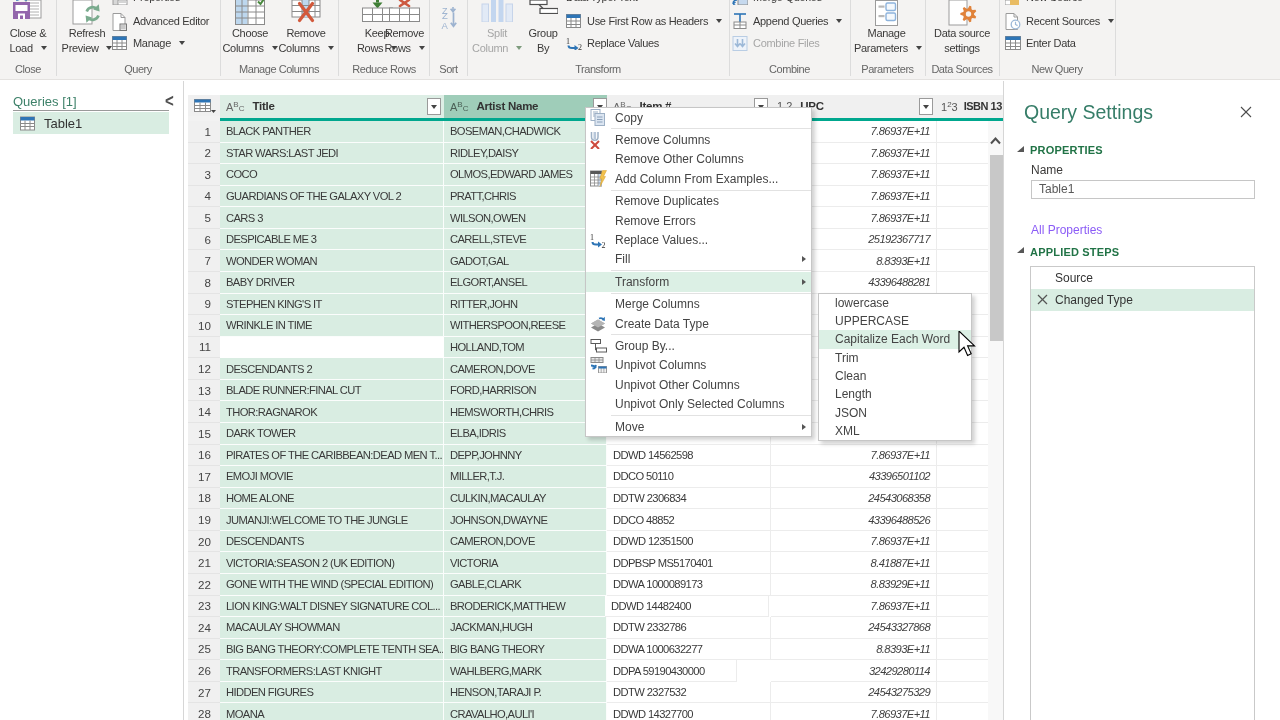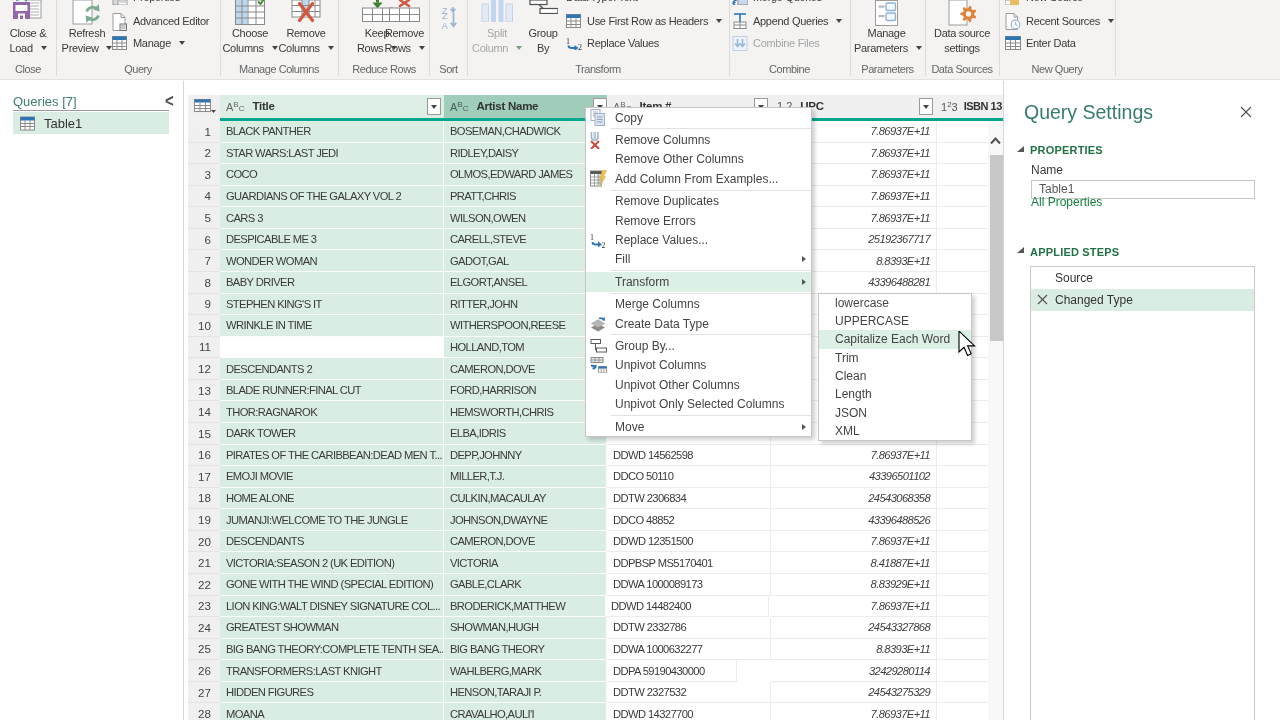--- a/index.html
+++ b/index.html
@@ -68,21 +68,21 @@
 
 #rightpanel { position:absolute; left:1003px; top:81px; width:277px; height:639px; background:#fff;
   border-left:1px solid #d6d6d6; }
 #qstitle { position:absolute; left:1024px; top:101px; font-size:19.5px; font-weight:400; color:#367d68; }
 #qsx { position:absolute; left:1240px; top:104px; }
 .tri { position:absolute; width:0; height:0; border-left:7px solid transparent; border-bottom:6px solid #575757; }
 .sechdr { position:absolute; left:1030px; font-size:11px; font-weight:700; color:#217346; letter-spacing:0.2px; }
 #namelbl { position:absolute; left:1031px; top:163px; font-size:12px; color:#3b3a39; }
 #nameinput { position:absolute; left:1031px; top:180px; width:224px; height:19px; background:#fff;
   border:1px solid #c6c6c6; font-size:12px; color:#595959; line-height:17px; padding-left:7px; }
-#allprops { position:absolute; left:1031px; top:195px; font-size:12px; color:#15803d; }
+#allprops { position:absolute; left:1031px; top:223px; font-size:12px; color:#8b5cf6; }
 #stepsbox { position:absolute; left:1030px; top:266px; width:225px; height:455px; background:#fff;
   border:1px solid #c9c9c9; }
 .steprow { position:absolute; left:1031px; width:223px; height:22px; display:flex; align-items:center;
   font-size:12px; color:#333; }
 
 
 #cmenu { position:absolute; left:585px; top:107px; width:227px; background:#fff;
   border:1px solid #c6c6c6; box-shadow:3px 3px 4px rgba(0,0,0,0.18); z-index:50; }
 .mitem { position:relative; height:19.4px; display:flex; align-items:center; font-size:12px; color:#444; }
 .mitem.hil { background:#dcf0e5; }
@@ -428,21 +428,21 @@
   <div class="glabel" style="left:339px; width:90px">Reduce Rows</div>
   <div class="glabel" style="left:430px; width:37px">Sort</div>
   <div class="glabel" style="left:468px; width:260px">Transform</div>
   <div class="glabel" style="left:730px; width:119px">Combine</div>
   <div class="glabel" style="left:851px; width:73px">Parameters</div>
   <div class="glabel" style="left:926px; width:72px">Data Sources</div>
   <div class="glabel" style="left:1000px; width:114px">New Query</div>
 </div>
 
 <div id="leftpanel"></div>
-<div id="qtitle">Queries [7]</div>
+<div id="qtitle">Queries [1]</div>
 <div id="qsepline"></div>
 <div id="tbl1row">
     <svg width="15" height="15" viewBox="0 0 15 15" style="">
 <rect x="0.5" y="1" width="14" height="13" fill="#fff" stroke="#8a8a8a" stroke-width="1"></rect>
 <rect x="0.5" y="1" width="14" height="3.5" fill="#2e75b6"></rect>
 <g stroke="#8a8a8a" stroke-width="1" fill="none">
 <line x1="0.5" y1="7.5" x2="14.5" y2="7.5"></line>
         <line x1="0.5" y1="10.5" x2="14.5" y2="10.5"></line>
 <line x1="5" y1="4.5" x2="5" y2="14"></line>
         <line x1="10" y1="4.5" x2="10" y2="14"></line>
@@ -665,22 +665,22 @@
 <div class="trow" style="top:595.54px;height:21.57px">
 <div class="c gut">23</div>
 <div class="c grn" style="left:32px;width:224px">LION KING:WALT DISNEY SIGNATURE COL...</div>
 <div class="c grn" style="left:256px;width:163px">BRODERICK,MATTHEW</div>
 <div class="c wht" style="left:417px;width:164px">DDWD 14482400</div>
 <div class="c wht upc" style="left:583px;width:166px">7.86937E+11</div>
 <div class="c wht" style="left:749px;width:66px"></div>
 </div>
 <div class="trow" style="top:617.11px;height:21.57px">
 <div class="c gut">24</div>
-<div class="c grn" style="left:32px;width:224px">GREATEST SHOWMAN</div>
-<div class="c grn" style="left:256px;width:163px">SHOWMAN,HUGH</div>
+<div class="c grn" style="left:32px;width:224px">MACAULAY SHOWMAN</div>
+<div class="c grn" style="left:256px;width:163px">JACKMAN,HUGH</div>
 <div class="c wht" style="left:419px;width:164px">DDTW 2332786</div>
 <div class="c wht upc" style="left:583px;width:166px">24543327868</div>
 <div class="c wht" style="left:749px;width:66px"></div>
 </div>
 <div class="trow" style="top:638.68px;height:21.57px">
 <div class="c gut">25</div>
 <div class="c grn" style="left:32px;width:224px">BIG BANG THEORY:COMPLETE TENTH SEA...</div>
 <div class="c grn" style="left:256px;width:163px">BIG BANG THEORY</div>
 <div class="c wht" style="left:419px;width:164px">DDWA 1000632277</div>
 <div class="c wht upc" style="left:583px;width:166px">8.8393E+11</div>

